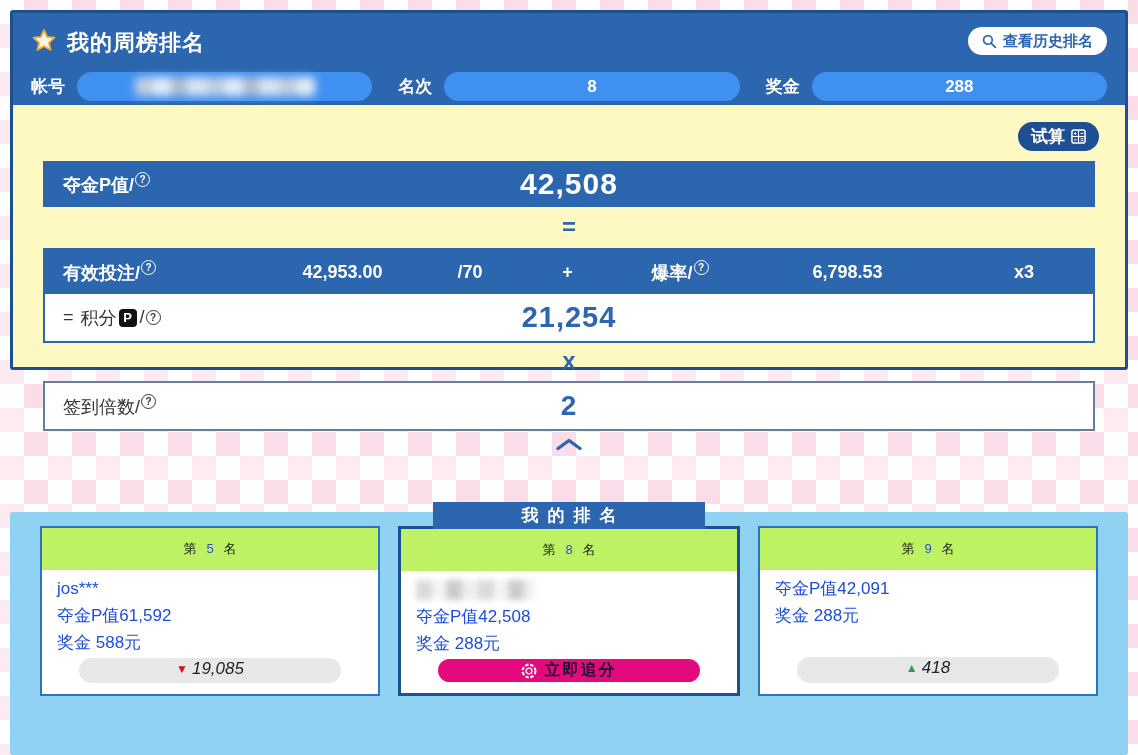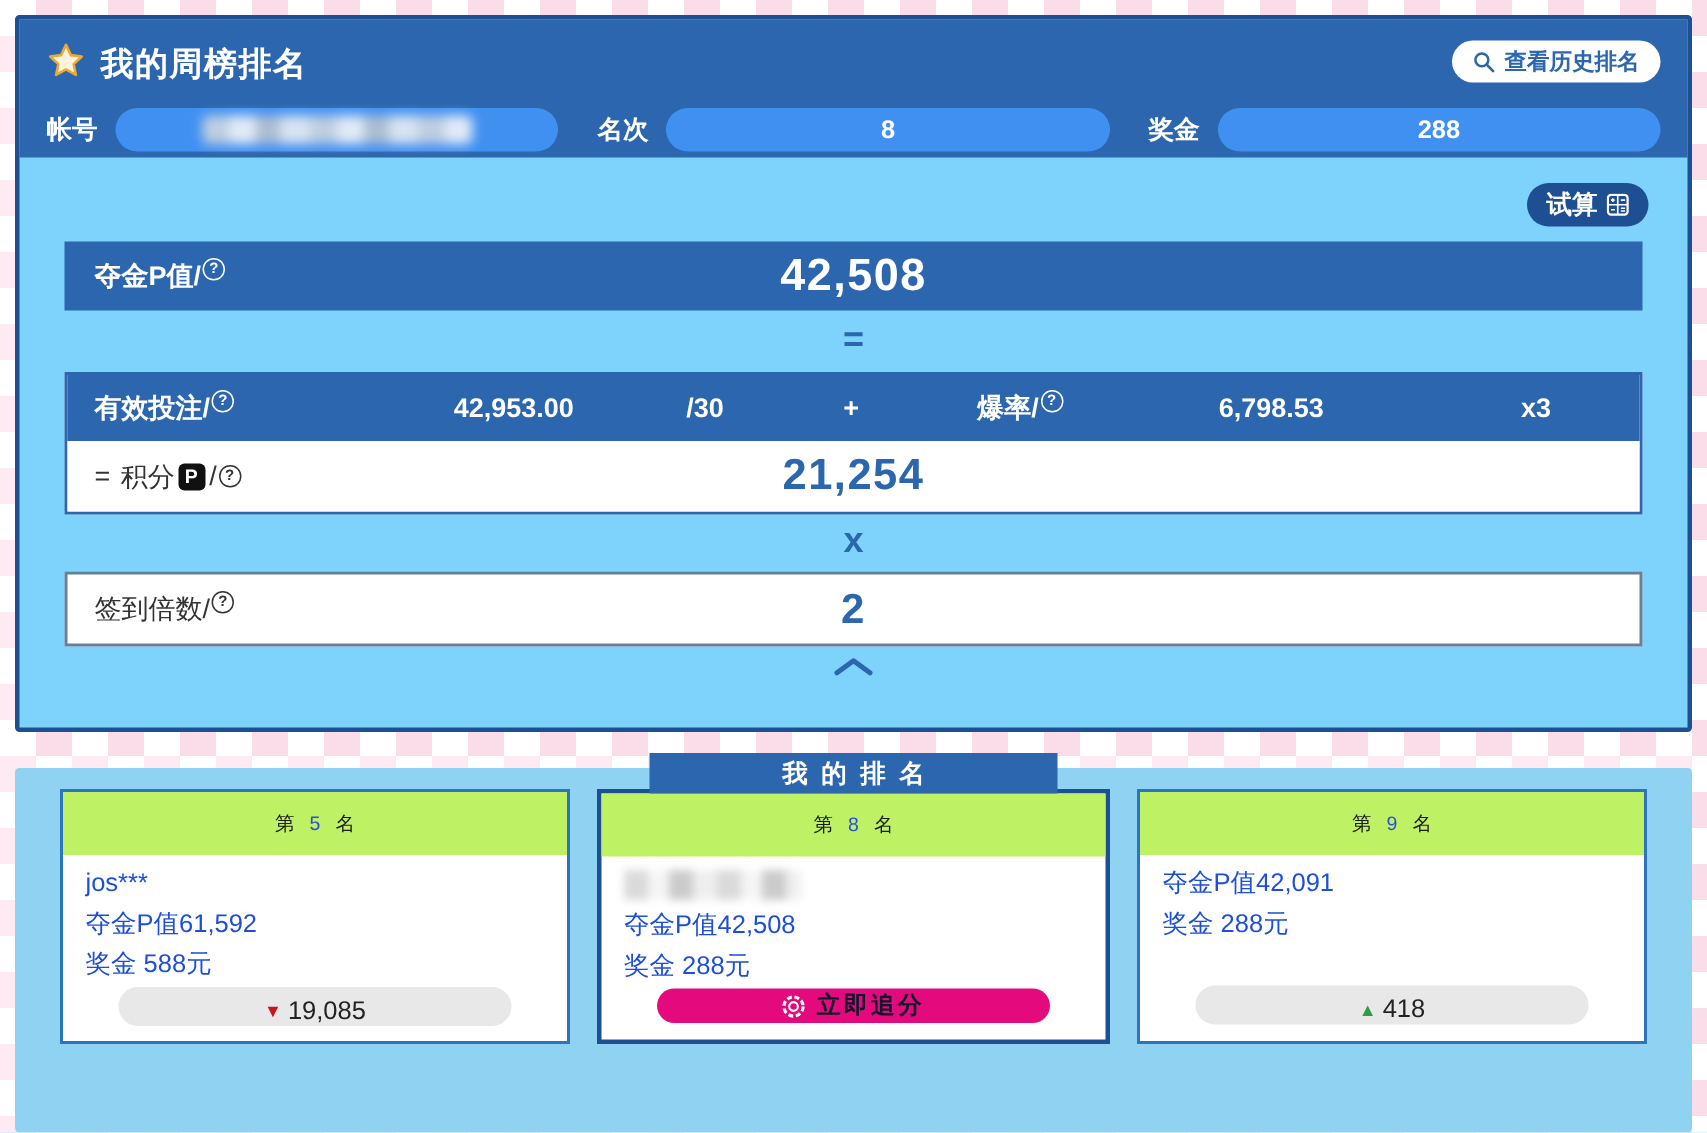--- a/index.html
+++ b/index.html
@@ -7,22 +7,22 @@
   body {
     font-family:"Liberation Sans","DejaVu Sans",sans-serif;
     background:
       conic-gradient(#fbdce9 25%, #ffffff 25% 50%, #fdeaf2 50% 75%, #ffffff 75%) 0 0 / 48px 48px;
     overflow:hidden; position:relative;
   }
   .page { position:relative; width:1138px; height:755px; }
 
   
   .rank-panel {
-    position:absolute; left:10px; top:10px; width:1118px; height:478px;
-    border:3px solid #1c5091; border-radius:3px; background:#7dd3fc;
+    position:absolute; left:10px; top:10px; width:1118px; height:360px;
+    border:3px solid #1c5091; border-radius:3px; background:#fef9c3;
   }
   .rank-header { background:#2b66ae; height:92px; position:relative; padding:10px 18px 0 18px; }
   .title-row { display:flex; align-items:center; gap:10px; height:40px; }
   .panel-title { color:#fff; font-size:22px; font-weight:bold; letter-spacing:1px; }
   .history-btn {
     position:absolute; right:18px; top:14px; background:#fff; border:none; cursor:pointer;
     height:28px; border-radius:15px; padding:0 14px; display:flex; align-items:center; gap:6px;
   }
   .history-btn span { color:#2b66ae; font-size:15px; font-weight:bold; }
   .account-row { display:flex; align-items:center; margin-top:6px; height:34px; gap:26px; }
@@ -111,22 +111,22 @@
     font-size:13px; color:#1a1a1a;
   }
   .rank-num { color:#2b50d8; margin:0 10px; }
   .card-body { padding:5px 15px 0 15px; flex:1; font-size:17px; color:#1d4ed8; }
   .card-line { line-height:27px; }
   .blur-name {
     width:118px; height:20px; margin:4px 0 3px 0; filter:blur(3px); opacity:.85;
     background:repeating-linear-gradient(90deg,#d4d4d4 0 16px,#f4f4f4 16px 30px,#c3c3c3 30px 46px,#ececec 46px 62px);
   }
   .delta-pill {
-    background:#e8e8e8; border-radius:14px; height:26px; line-height:32px;
-    width:78%; margin:2px auto 11px auto; text-align:center; font-size:17px; color:#222;
+    background:#e8e8e8; border-radius:14px; height:26px; line-height:22px;
+    width:78%; margin:2px auto 11px auto; text-align:center; font-size:17px; color:#222;font-style:italic;
   }
   .tri { font-size:12px; vertical-align:1px; margin-right:4px; }
   .tri.down { color:#c9151e; }
   .tri.up { color:#2e9e44; }
   .chase-btn {
     background:#e40a7e; border:none; cursor:pointer; border-radius:15px; height:28px;
     width:78%; margin:2px auto 11px auto; display:flex; align-items:center; justify-content:center; gap:7px;
   }
   .chase-btn span { color:#0f172a; font-size:16px; font-weight:bold; letter-spacing:2px; }
 </style>
@@ -195,21 +195,21 @@
         <span class="bar-label"><span>夺金P值/</span><span class="help">?</span></span>
         <span class="bar-center-value">42,508</span>
       </div>
 
       <div class="operator">=</div>
 
       <div class="calc-box">
         <div class="formula-row">
           <span class="cell cell-label"><span>有效投注/</span><span class="help">?</span></span>
           <span class="cell">42,953.00</span>
-          <span class="cell">/30</span>
+          <span class="cell">/70</span>
           <span class="cell">+</span>
           <span class="cell"><span>爆率/</span><span class="help">?</span></span>
           <span class="cell">6,798.53</span>
           <span class="cell">x3</span>
         </div>
         <div class="score-row">
           <span class="score-label">
             <span>=</span>
             <span style="display:flex;align-items:center">积分</span>
             <span class="pbadge" style="margin-left:-5px">P</span>

